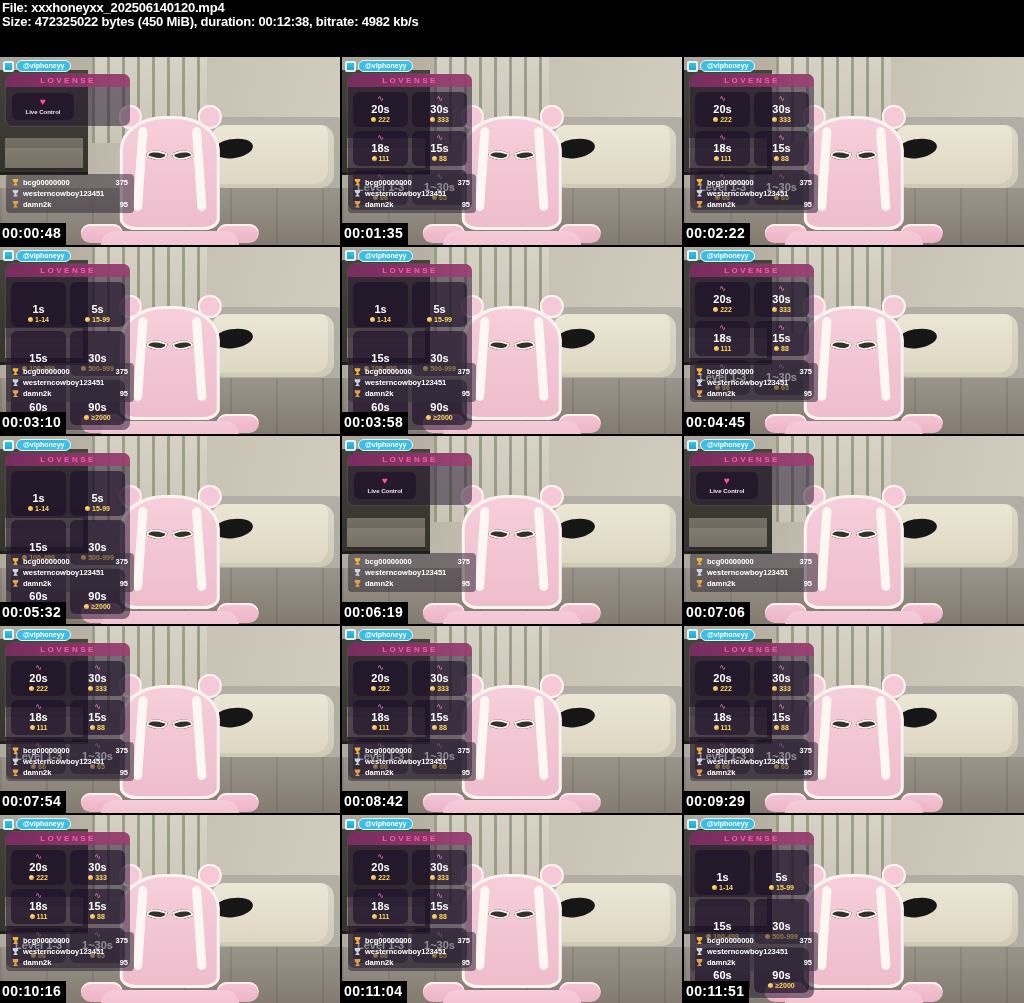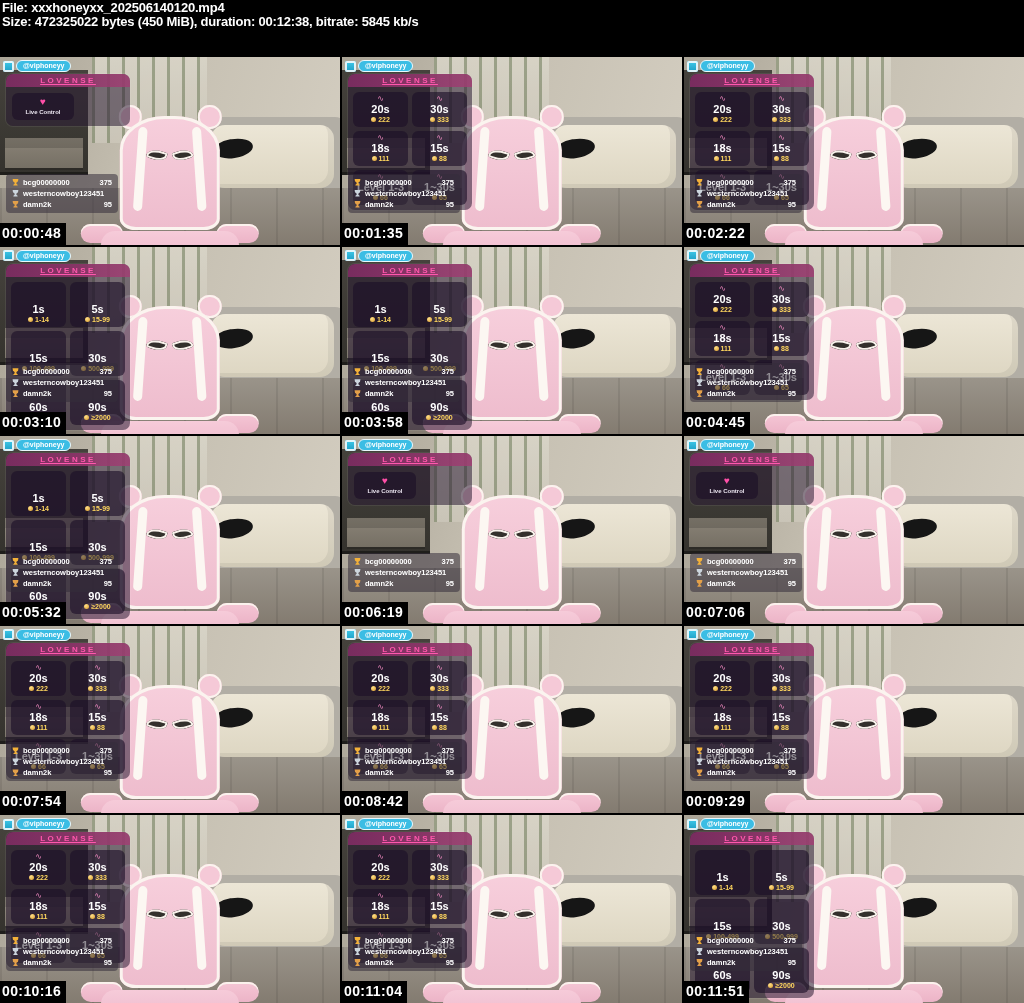--- a/index.html
+++ b/index.html
@@ -78,21 +78,21 @@
                 color: #fff; font-size: 7px; font-weight: bold; padding: 1px 6px;
                 line-height: 8px; }
 
   
   .lovense { position: absolute; top: 17px; left: 6px; width: 124px;
              background: rgba(41,27,51,.55); border-radius: 7px;
              box-shadow: 0 0 0 1px rgba(255,255,255,.07); }
   .lv-head { height: 13px; line-height: 13px; text-align: center;
              background: linear-gradient(90deg, rgba(124,44,97,.95), rgba(161,63,115,.85));
              border-radius: 7px 7px 0 0; color: #ff57ad; font-size: 8px; font-weight: bold;
-             letter-spacing: 2.5px; text-decoration: underline; }
+             letter-spacing: 2.5px; }
   .lv-live { display: none; width: 62px; margin: 6px; padding: 4px 2px 5px;
              background: rgba(28,14,38,.62); border-radius: 6px; text-align: center; }
   .lv-heart { display: block; color: #ff4fa8; font-size: 10px; line-height: 10px; }
   .lv-live-label { display: block; margin-top: 2px; color: #e9e3ee; font-size: 6px;
                    font-weight: bold; }
   .lv-grid { display: grid; grid-template-columns: 1fr 1fr; gap: 4px; padding: 5px; }
   .lv-tile { background: rgba(28,14,38,.62); border-radius: 6px; padding: 3px 2px 4px;
              text-align: center; }
   .lv-ico { display: block; color: #f08ac0; font-size: 8px; line-height: 8px; }
   .lv-strip { height: 5px; margin: 1px 7px 3px; border-radius: 3px;
@@ -100,21 +100,21 @@
                 repeating-linear-gradient(90deg, rgba(255,255,255,.75) 0 3px, transparent 3px 8px),
                 linear-gradient(90deg, #ff4fa8, #b13a84); }
   .lv-dur { display: block; color: #fff; font-weight: bold; font-size: 11px; line-height: 12px; }
   .lv-tok { display: flex; align-items: center; justify-content: center; gap: 2px;
             margin-top: 1px; font-size: 7px; font-weight: bold; color: #ffd75e; }
   .coin { width: 5px; height: 5px; border-radius: 50%;
           background: radial-gradient(circle at 35% 30%, #ffe08a, #d99b2b); }
   .thumb.panel-live .lv-live { display: block; }
 
   
-  .tippers { position: absolute; left: 6px; bottom: 32px; width: 112px;
+  .tippers { position: absolute; left: 6px; bottom: 32px; width: 128px;
              background: rgba(52,46,58,.55); border-radius: 4px; padding: 3px 6px; }
   .tip-row { display: flex; align-items: center; gap: 4px; height: 11px;
              color: #fff; font-size: 7.5px; font-weight: bold; }
   .trophy { width: 7px; height: 7px; flex: 0 0 7px;
             clip-path: polygon(8% 0,92% 0,86% 38%,64% 55%,62% 72%,80% 88%,80% 100%,20% 100%,20% 88%,38% 72%,36% 55%,14% 38%); }
   .trophy.t1 { background: #f3b139; }
   .trophy.t2 { background: #ccd5dd; }
   .trophy.t3 { background: #e3a049; }
   .tip-name { flex: 1; text-align: left; white-space: nowrap; overflow: hidden; }
   .tip-val { margin-left: auto; }
@@ -122,21 +122,21 @@
   
   .timestamp { position: absolute; left: 0; bottom: 0; background: #000; color: #fff;
                font-size: 14px; line-height: 19px; font-weight: bold; letter-spacing: .4px;
                padding: 1px 5px 2px 2px; }
 </style>
 </head>
 <body>
 
 <div class="meta-header">
   <div>File: xxxhoneyxx_202506140120.mp4</div>
-  <div>Size: 472325022 bytes (450 MiB), duration: 00:12:38, bitrate: 5845 kb/s</div>
+  <div>Size: 472325022 bytes (450 MiB), duration: 00:12:38, bitrate: 4982 kb/s</div>
 </div>
 
 <div class="grid" id="grid">
   <figure class="thumb panel-live">
     <div class="scene">
       <div class="wall"></div>
       <div class="vines"></div>
       <div class="cabinet"></div>
       <div class="couch">
         <div class="blanket"></div>

